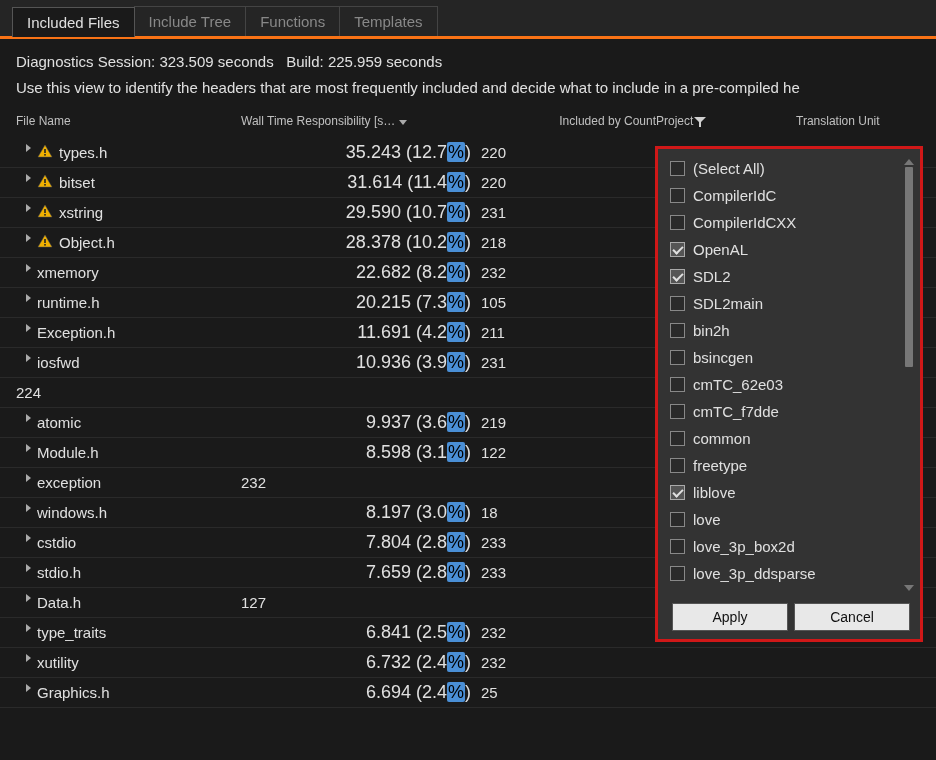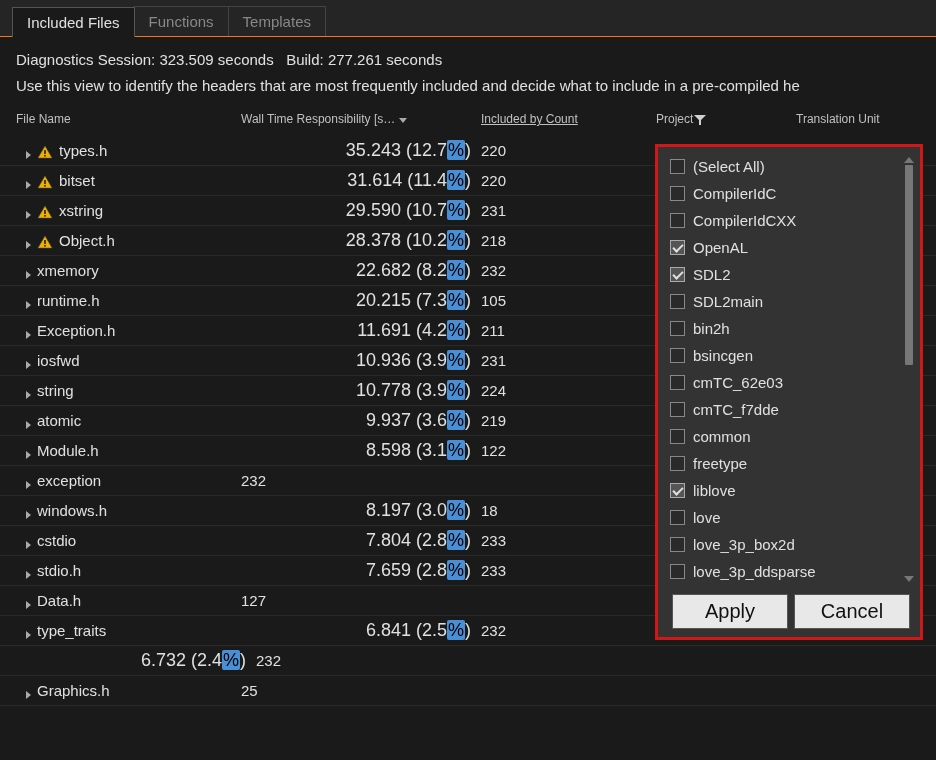--- a/index.html
+++ b/index.html
@@ -8,21 +8,21 @@
     color: #d0d0d0;
     font-family: "Segoe UI", Tahoma, sans-serif;
     font-size: 14px;
     width: 936px;
     height: 760px;
     overflow: hidden;
   }
   .tabs {
     display: flex;
     background: #252525;
-    border-bottom: 1px solid #f97316;
+    border-bottom: 3px solid #f97316;
     padding-top: 6px;
     padding-left: 12px;
   }
   .tab {
     padding: 6px 14px;
     color: #888;
     border: 1px solid #444;
     border-bottom: none;
     background: #252525;
     margin-right: -1px;
@@ -48,21 +48,21 @@
     position: relative;
   }
   .headers {
     display: flex;
     padding: 8px 0 10px 16px;
     color: #c0c0c0;
     font-size: 12px;
   }
   .col-file   { flex: 0 0 225px; }
   .col-wall   { flex: 0 0 240px; text-align: right; display:flex; align-items:center; }
-  .col-count  { flex: 0 0 175px; text-align: left; text-decoration: underline; }
+  .col-count  { flex: 0 0 175px; text-align: right; }
   .col-proj   { flex: 0 0 140px; display:flex; align-items:flex-end; }
   .col-tu     { flex: 0 0 160px; }
   .sort-arrow {
     display:inline-block;
     width:0;height:0;
     border-left:4px solid transparent;
     border-right:4px solid transparent;
     border-top:5px solid #aaa;
     margin-left:4px;
     position:relative; top:1px;
@@ -77,21 +77,21 @@
   .row {
     display: flex;
     align-items: center;
     padding: 3px 0 3px 16px;
     border-bottom: 1px solid #2a2a2a;
     height: 30px;
   }
   .c-file {
     flex: 0 0 225px;
     display: flex;
-    align-items: flex-end;
+    align-items: flex-start;
     gap: 6px;
     padding-left: 10px;
   }
   .expander {
     display:inline-block;
     width:0;height:0;
     border-top:4px solid transparent;
     border-bottom:4px solid transparent;
     border-left:5px solid #aaa;
   }
@@ -202,39 +202,40 @@
     padding:8px 6px 0 6px;
     justify-content:flex-end;
   }
   .fbtn {
     flex:1;
     background:#e8e8e8;
     color:#111;
     border:1px solid #555;
     padding:5px 0;
     text-align:center;
-    font-size:20px;
+    font-size:14px;
   }
 </style>
 </head>
 <body>
 
 <div class="tabs" id="tabs">
     <div class="tab active">Included Files</div>
+    <div class="tab">Include Tree</div>
     <div class="tab">Functions</div>
     <div class="tab">Templates</div>
   </div>
 
 <div class="info">
   <div>
     <span>Diagnostics Session:</span>
     <span>323.509 seconds</span>
     &nbsp;
     <span>Build:</span>
-    <span>277.261 seconds</span>
+    <span>225.959 seconds</span>
   </div>
   <div>Use this view to identify the headers that are most frequently included and decide what to include in a pre-compiled he</div>
 </div>
 
 <div class="table-wrap">
 
   <div class="headers">
     <div class="col-file">File Name</div>
     <div class="col-wall">
       <span>Wall Time Responsibility [s…</span>
@@ -339,25 +340,20 @@
       </div>
       <div class="row">
         <div class="c-file">
           <span class="expander"></span>
           <span class="fname">iosfwd</span>
         </div>
         <div class="c-wall"><span class="val">10.936</span> <span class="pct-open">(</span><span class="pct-num">3.9</span><span class="pct-last">%</span><span class="pct-close">)</span></div>
         <div class="c-count">231</div>
       </div>
       <div class="row">
-        <div class="c-file">
-          <span class="expander"></span>
-          <span class="fname">string</span>
-        </div>
-        <div class="c-wall"><span class="val">10.778</span> <span class="pct-open">(</span><span class="pct-num">3.9</span><span class="pct-last">%</span><span class="pct-close">)</span></div>
         <div class="c-count">224</div>
       </div>
       <div class="row">
         <div class="c-file">
           <span class="expander"></span>
           <span class="fname">atomic</span>
         </div>
         <div class="c-wall"><span class="val">9.937</span> <span class="pct-open">(</span><span class="pct-num">3.6</span><span class="pct-last">%</span><span class="pct-close">)</span></div>
         <div class="c-count">219</div>
       </div>
@@ -409,28 +405,33 @@
       </div>
       <div class="row">
         <div class="c-file">
           <span class="expander"></span>
           <span class="fname">type_traits</span>
         </div>
         <div class="c-wall"><span class="val">6.841</span> <span class="pct-open">(</span><span class="pct-num">2.5</span><span class="pct-last">%</span><span class="pct-close">)</span></div>
         <div class="c-count">232</div>
       </div>
       <div class="row">
+        <div class="c-file">
+          <span class="expander"></span>
+          <span class="fname">xutility</span>
+        </div>
         <div class="c-wall"><span class="val">6.732</span> <span class="pct-open">(</span><span class="pct-num">2.4</span><span class="pct-last">%</span><span class="pct-close">)</span></div>
         <div class="c-count">232</div>
       </div>
       <div class="row">
         <div class="c-file">
           <span class="expander"></span>
           <span class="fname">Graphics.h</span>
         </div>
+        <div class="c-wall"><span class="val">6.694</span> <span class="pct-open">(</span><span class="pct-num">2.4</span><span class="pct-last">%</span><span class="pct-close">)</span></div>
         <div class="c-count">25</div>
       </div>
     </div>
 
   <div class="filter-pop">
     <div class="filter-list">
       <div id="filter-items">
           <div class="filter-item">
             <span class="chk"></span>
             <span>(Select All)</span>

